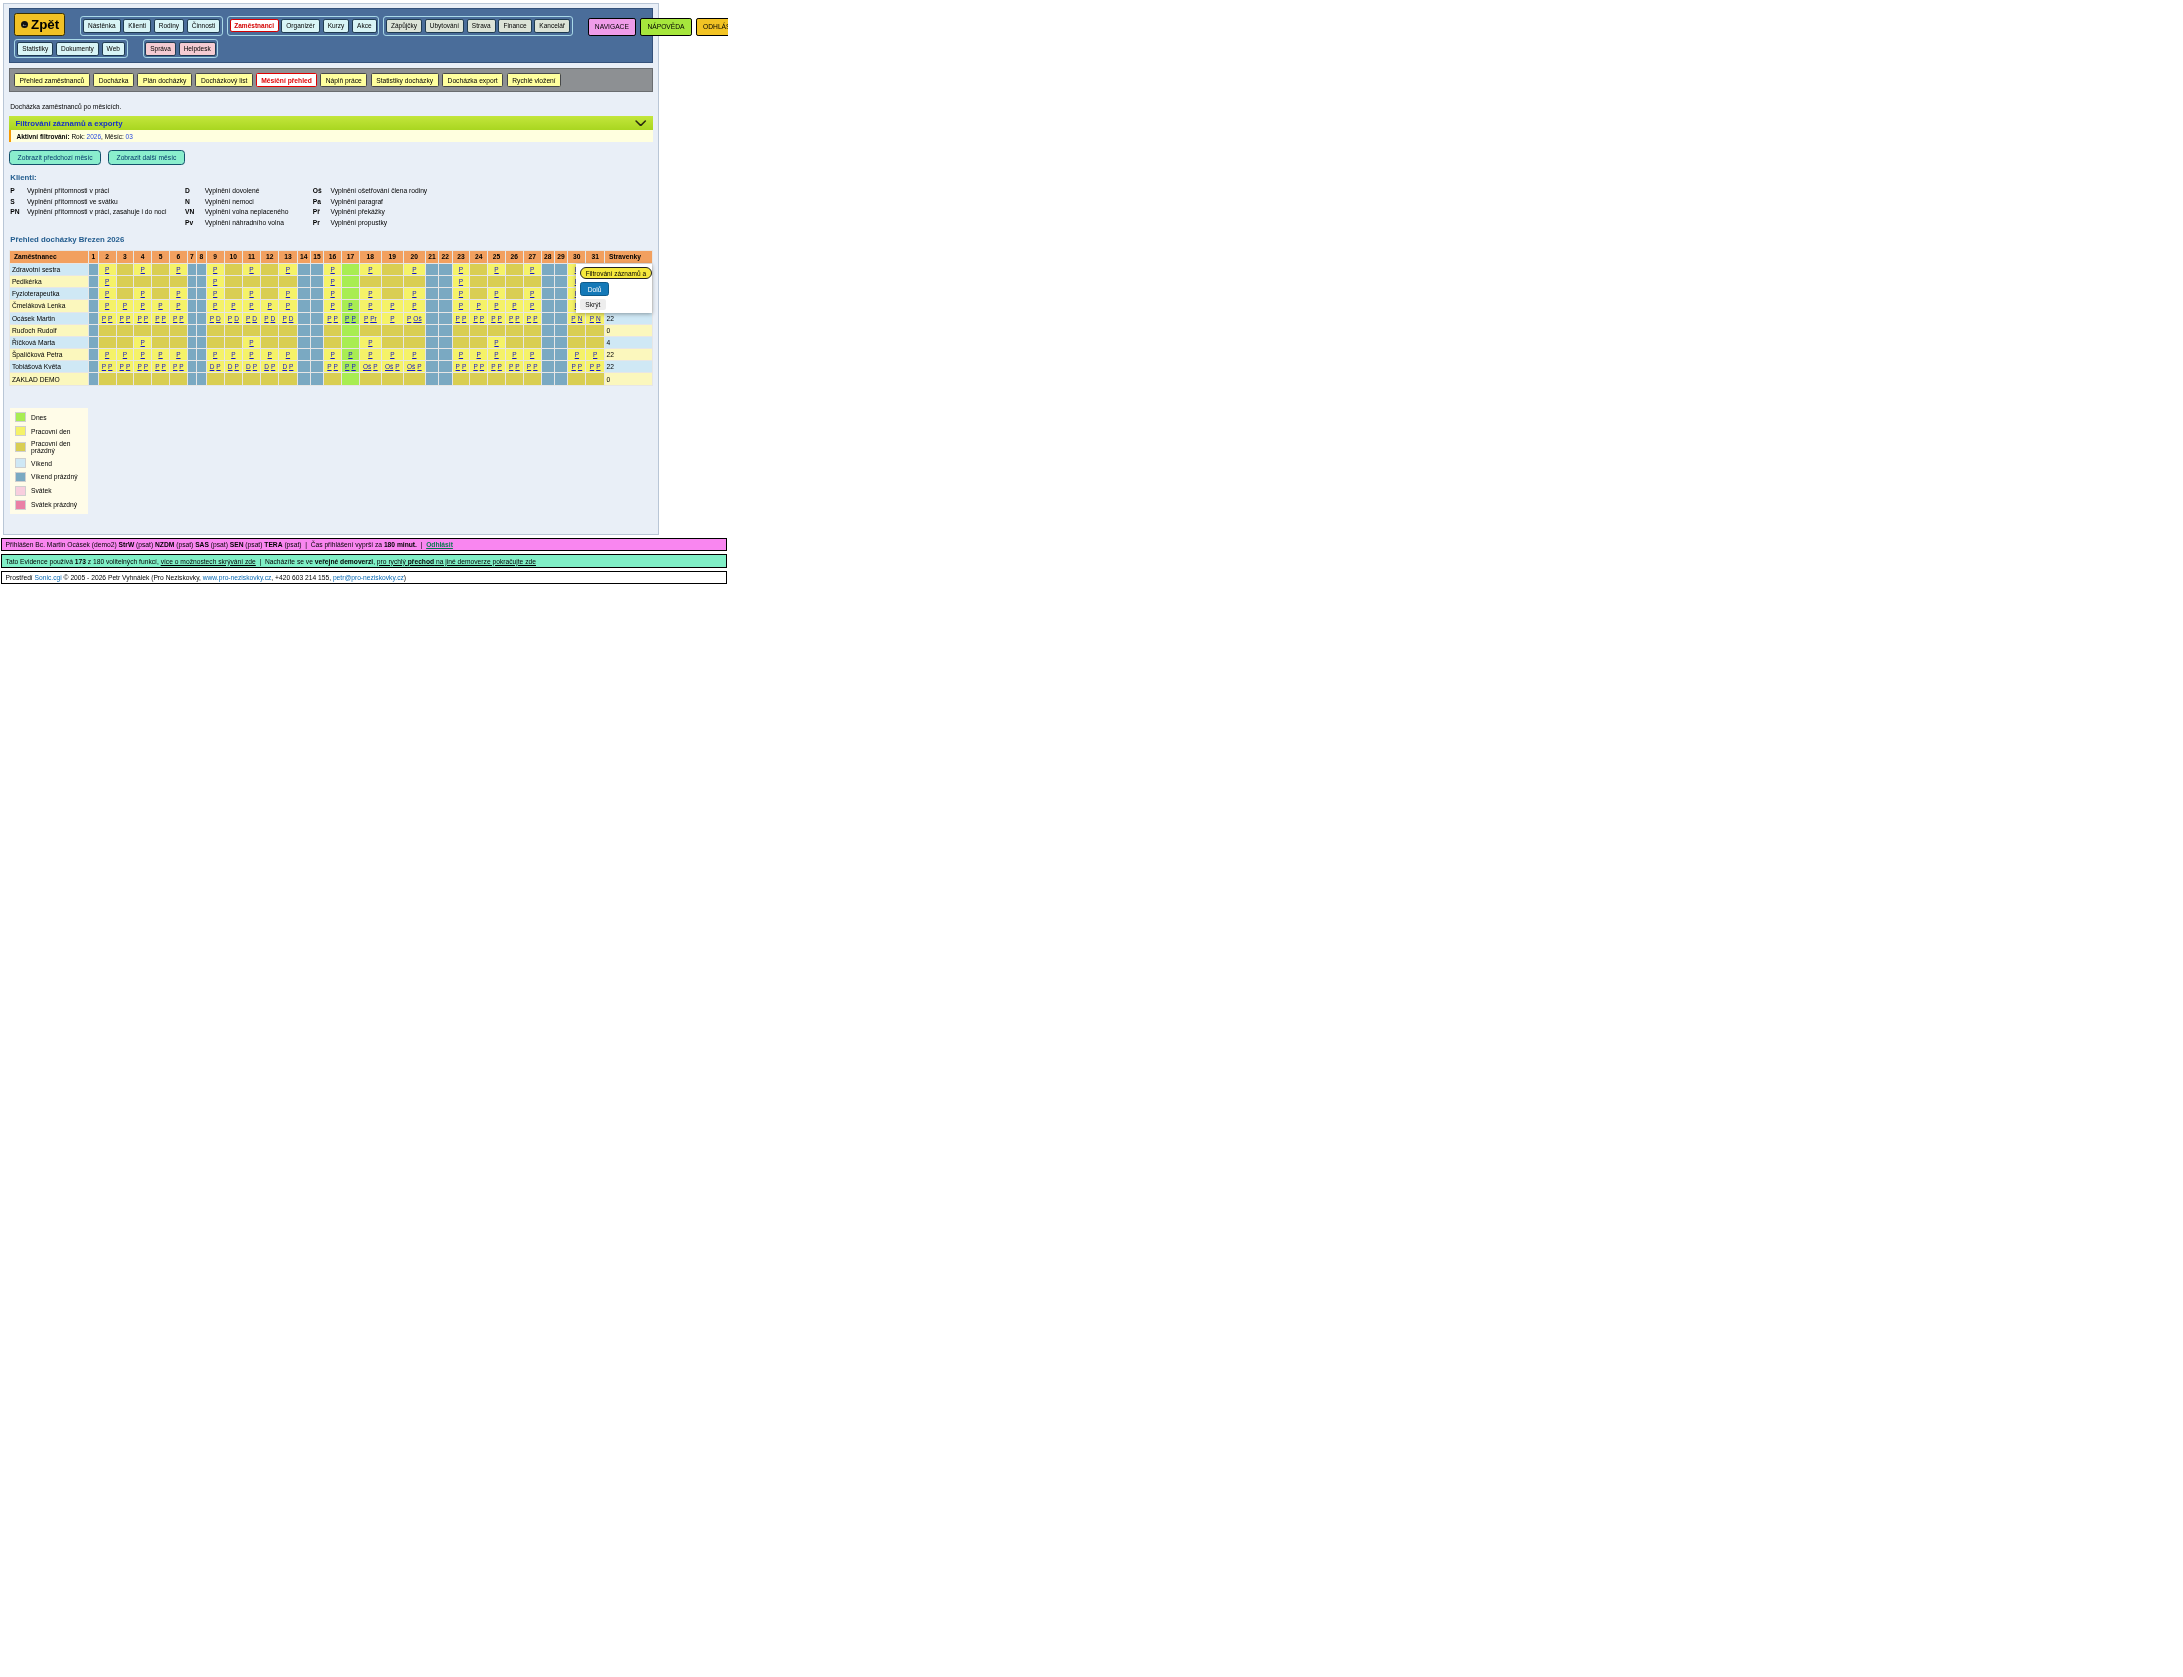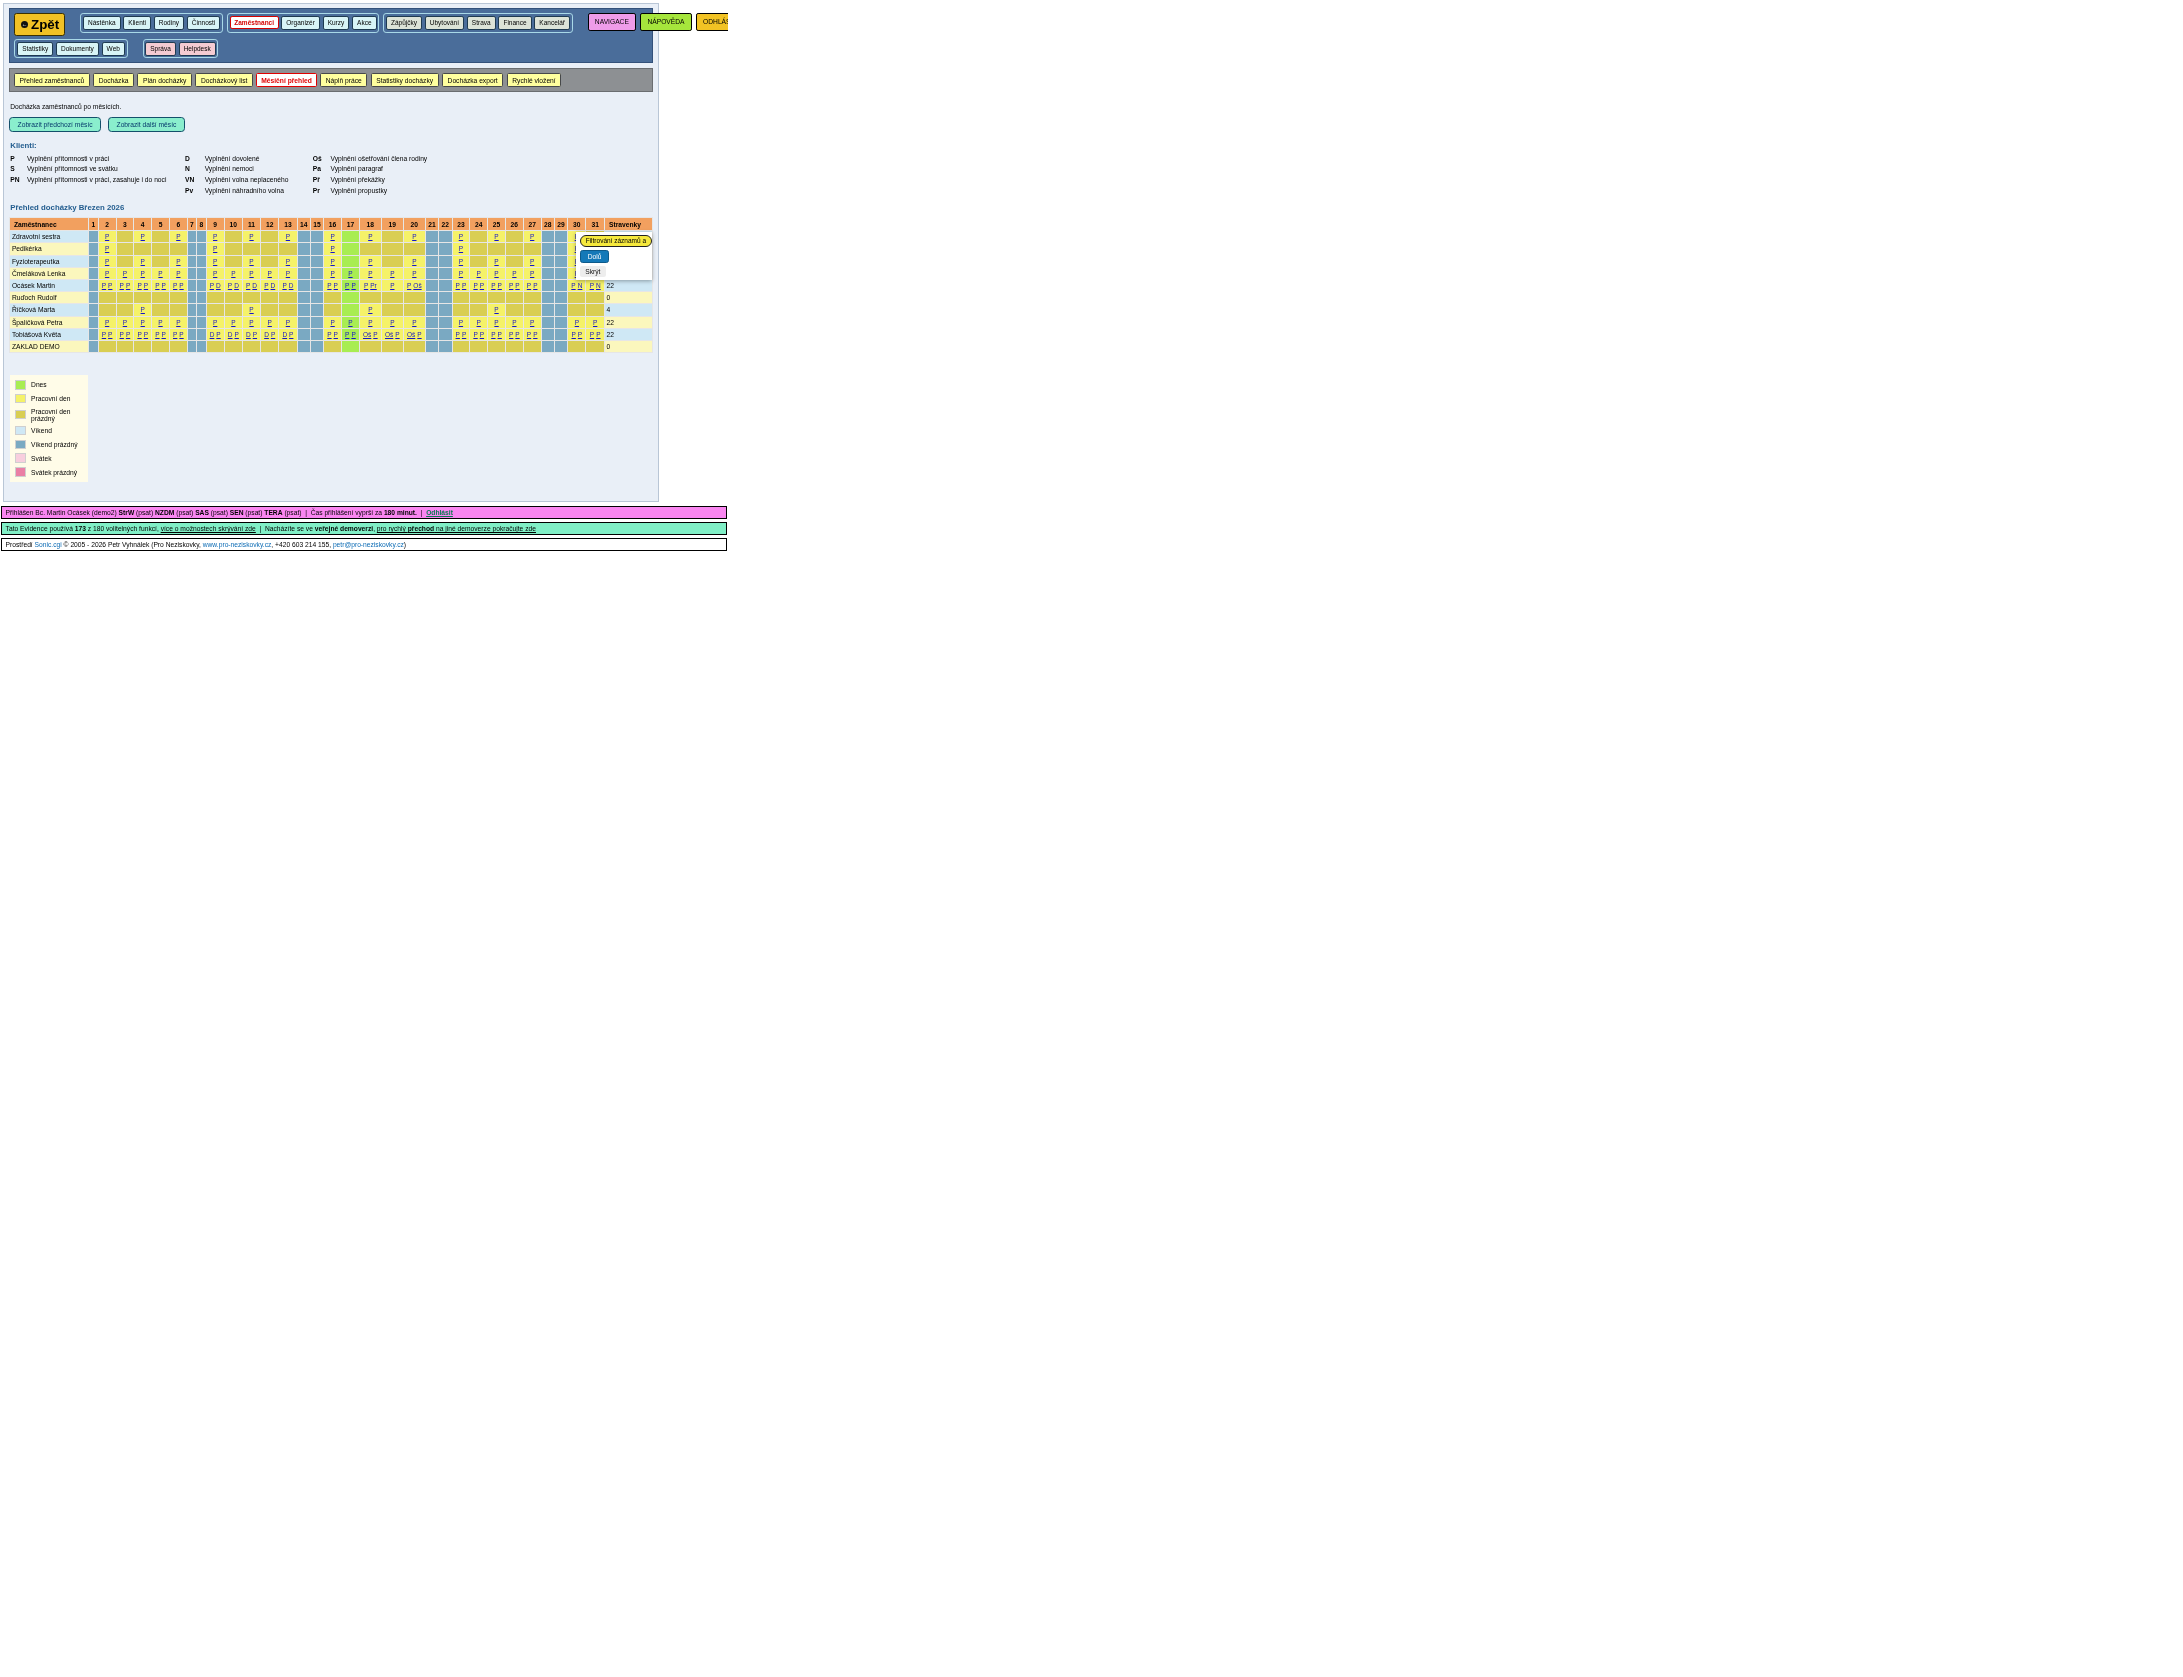--- a/index.html
+++ b/index.html
@@ -6,21 +6,21 @@
   html,body{margin:0;padding:0;background:#fff;}
   body{font-family:"Liberation Sans",sans-serif;font-size:6.7px;color:#000;min-width:728px;width:728px;}
   button{font-family:inherit;cursor:pointer;}
   a{cursor:pointer;}
 
   
   .page-frame{margin:2.6px 0 3.6px 3.1px;width:656px;background:#e9eff7;border:0.5px solid #b9c6d6;padding:4.7px;}
 
   
   .top-nav{background:#4a6d9a;border:0.5px solid #33517a;padding:4.1px 4.7px;display:flex;flex-direction:column;gap:3.6px;margin-bottom:4.7px;}
-  .nav-row{display:flex;align-items:flex-start;gap:15px;}
+  .nav-row{display:flex;align-items:flex-end;gap:15px;}
   .nav-group{display:inline-flex;gap:2.6px;padding:1.6px;border:1px solid #a9d9e8;border-radius:3.1px;align-items:center;}
   .btn{font-size:6.5px;padding:2.1px 4.1px;border-radius:2.1px;border:0.5px solid #1d3a50;background:#d8f4f6;color:#000;line-height:1.2;white-space:nowrap;}
   .btn-cyan{background:#d8f4f6;}
   .btn-gray{background:#dce3d7;}
   .btn-pink{background:#f4cbd2;}
   .btn-active{background:#fff;color:#d40000;font-weight:bold;border:1px solid #d40000;padding:1.6px 3.6px;}
   .btn-back{background:#f1c125;font-weight:bold;display:inline-flex;align-items:center;gap:2.6px;border:0.5px solid #3a3000;padding:2.6px 5.2px;border-radius:2.6px;}
   .back-circle{width:7.8px;height:7.8px;border-radius:50%;background:#101010;color:#fff;display:inline-flex;align-items:center;justify-content:center;font-size:5.7px;line-height:1;}
   .nav-right{margin-left:auto;display:inline-flex;gap:4.1px;}
   .btn-top-right{border:0.5px solid #000;border-radius:2.1px;padding:3.6px 6.2px;font-size:6.7px;}
@@ -148,20 +148,36 @@
       <button class="sbtn">Náplň práce</button>
       <button class="sbtn">Statistiky docházky</button>
       <button class="sbtn">Docházka export</button>
       <button class="sbtn">Rychlé vložení</button>
     </nav>
 
   <div class="main">
 
     <div class="intro">Docházka zaměstnanců po měsících.</div>
 
+    <section class="filter-panel">
+      <div class="filter-head">
+        <span class="filter-title">Filtrování záznamů a exporty</span>
+        <span class="chev">
+          <svg width="11.4" height="6.7" viewBox="0 0 22 13">
+              <polyline points="2,2 11,11 20,2" fill="none" stroke="#2b2b10" stroke-width="3" stroke-linecap="round" stroke-linejoin="round"></polyline>
+            </svg>
+        </span>
+      </div>
+      <div class="filter-active">
+        <span class="fa-label">Aktivní filtrování:</span>
+        <span>Rok:</span>
+        <a class="fa-val">2026</a><span>, Měsíc:</span>
+        <a class="fa-val">03</a>
+      </div>
+    </section>
 
     <div class="month-row">
       <button class="month-btn">Zobrazit předchozí měsíc</button>
       <button class="month-btn">Zobrazit další měsíc</button>
     </div>
 
     <div class="h-blue">Klienti:</div>
     <div class="legend-grid" id="legend-grid">
         <span class="leg-code">P</span>
         <span class="leg-text">Vyplnění přítomnosti v práci</span>

